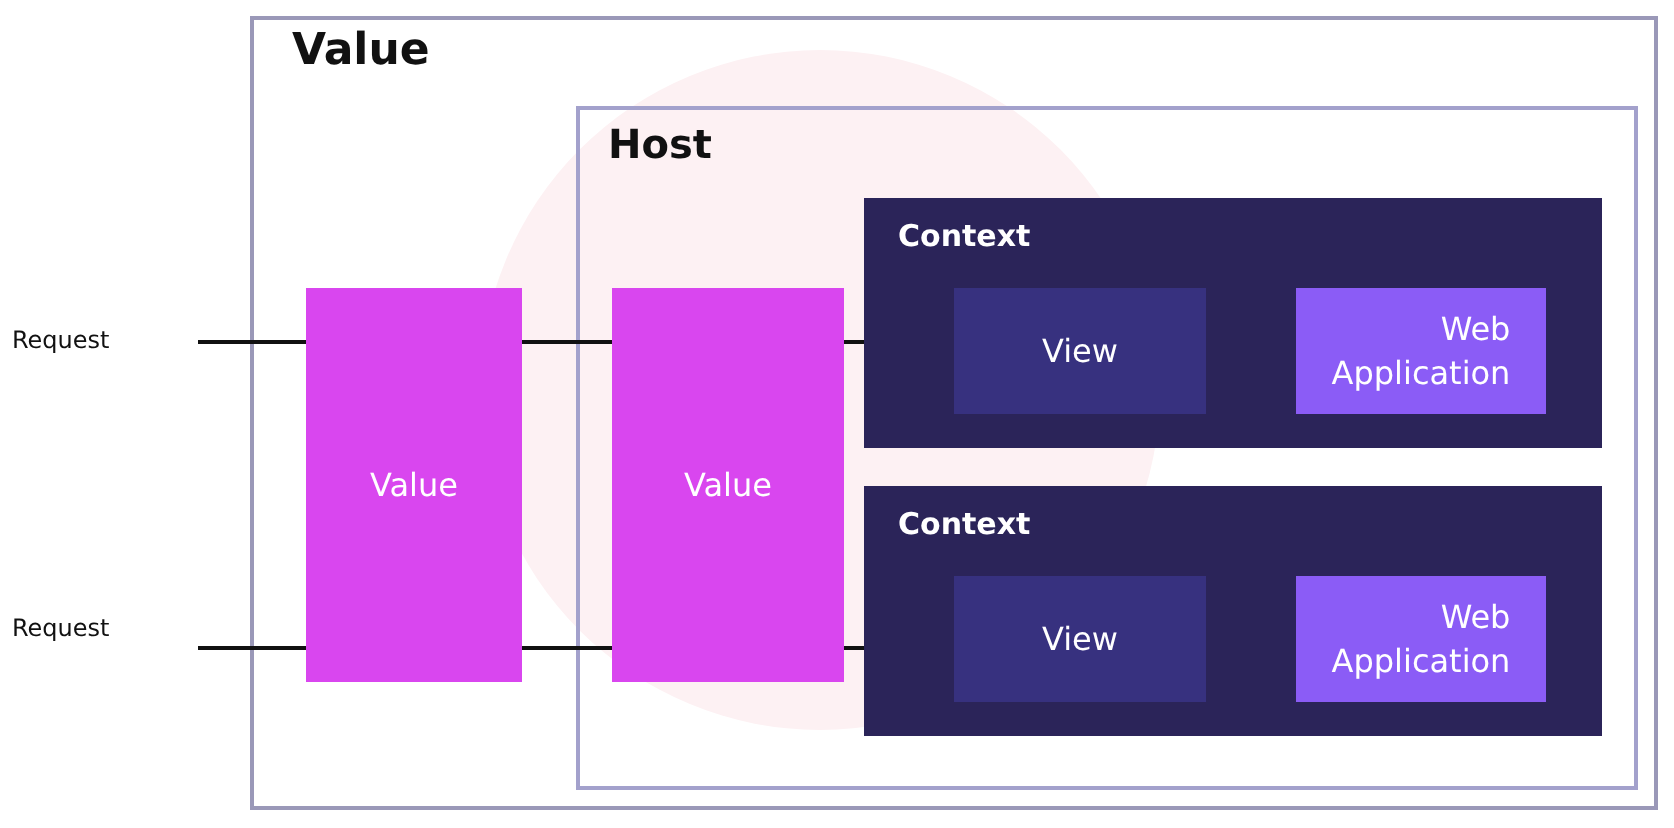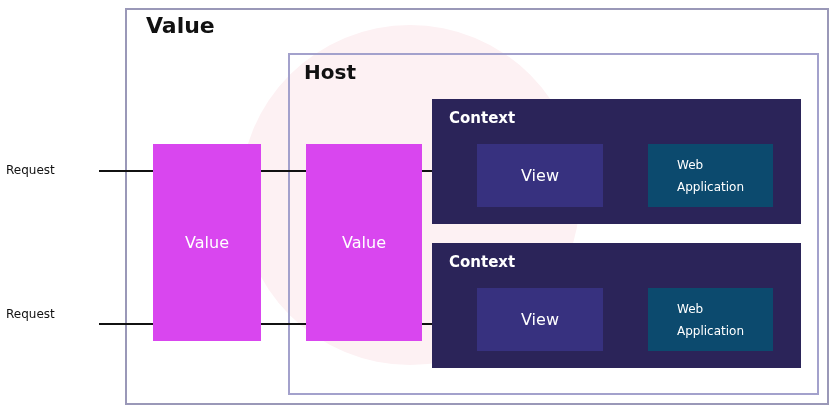--- a/index.html
+++ b/index.html
@@ -10,21 +10,21 @@
   .host{left:288px;top:53px;width:531px;height:342px;border:2px solid #a3a1cc;}
   .title{font-weight:bold;color:#111;}
   .engine-title{left:146px;top:13px;font-size:22px;}
   .host-title{left:304px;top:60px;font-size:20px;}
   .line{background:#111;height:2px;}
   .req{left:6px;font-size:12px;font-weight:normal;color:#111;}
   .value{background:#d946ef;color:#fff;display:flex;align-items:center;justify-content:center;font-size:16px;}
   .context{background:#2b2459;}
   .ctx-title{color:#fff;font-weight:bold;font-size:15px;}
   .view{background:#37317f;color:#fff;display:flex;align-items:center;justify-content:center;font-size:16px;}
-  .webapp{background:#0c4a6e;color:#fff;display:flex;align-items:center;justify-content:center;text-align:left;font-size:12px;line-height:22px;}
+  .webapp{background:#8b5cf6;color:#fff;display:flex;align-items:center;justify-content:center;text-align:right;font-size:16px;line-height:22px;}
 </style>
 </head>
 <body>
 
 <div class="abs watermark"></div>
 
 <div class="abs engine"></div>
 <div class="abs title engine-title">Value</div>
 
 <div class="abs host"></div>

